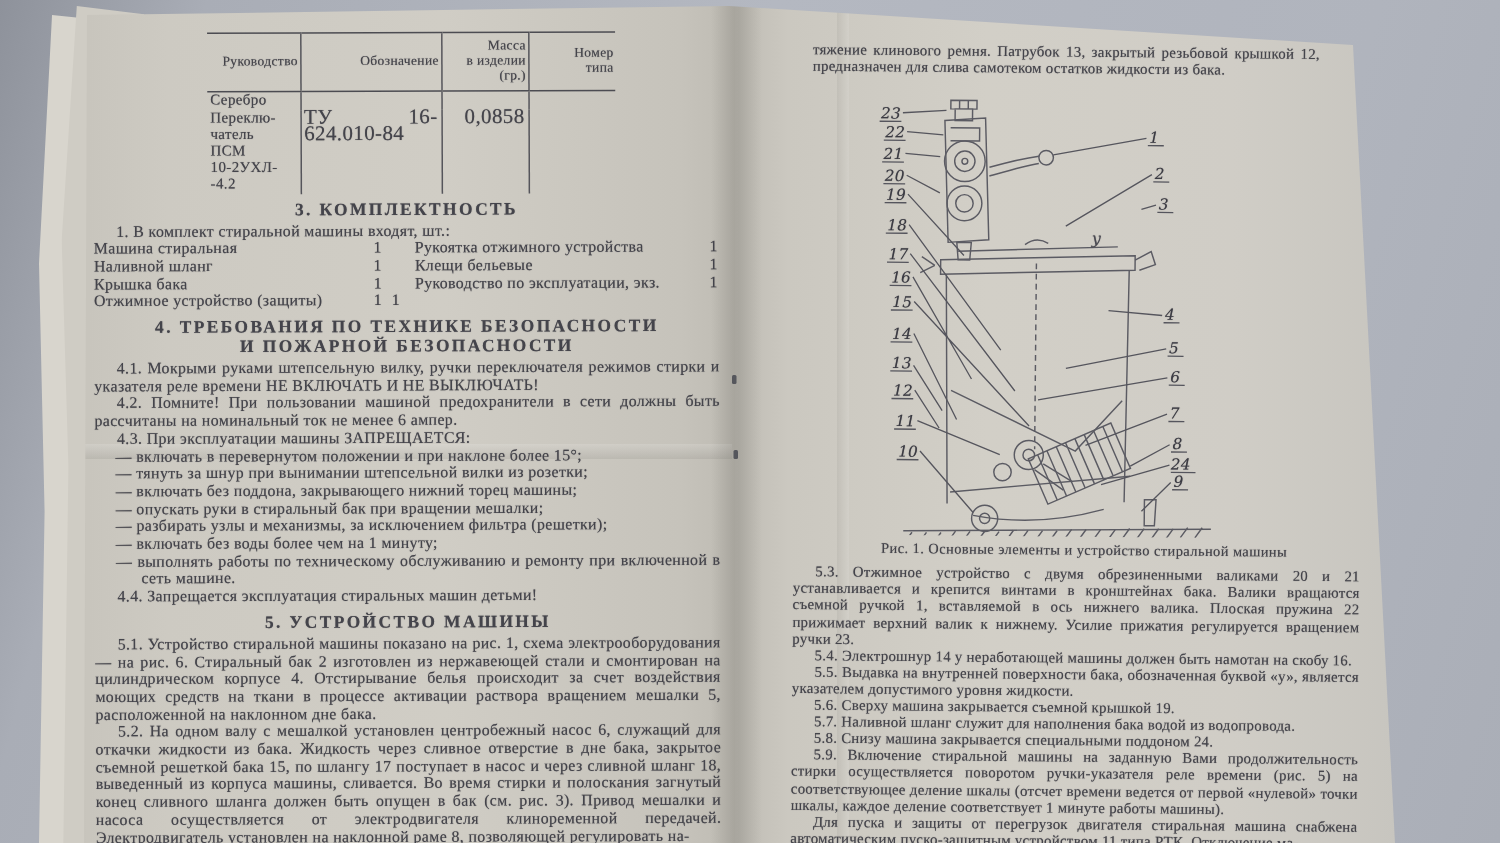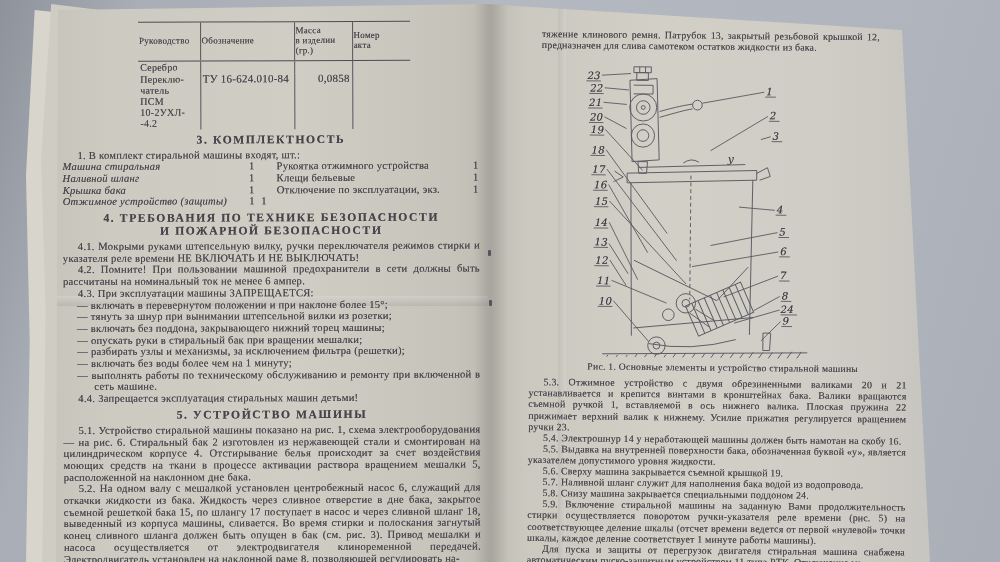--- a/index.html
+++ b/index.html
@@ -31,30 +31,30 @@
     text-align:justify;letter-spacing:.25px;transform:rotate(-.2deg);transform-origin:top left;}
   .rcol{position:absolute;left:504px;top:28px;width:378px;font-size:9.9px;line-height:11.1px;
     text-align:justify;letter-spacing:.2px;transform:rotate(.55deg);transform-origin:top left;}
   .h{ text-align:center;font-weight:bold;font-size:11.6px;letter-spacing:1.6px;line-height:13px;margin:4px 0 3px;}
   .p{ text-indent:15px;margin:0;}
   .dash{margin:0 0 0 14px;padding-left:17px;text-indent:-17px;}
   
   table.spec{border-collapse:collapse;margin:10px 0 0 76px;width:272px;table-layout:fixed;}
   table.spec td,table.spec th{padding:0 2px;vertical-align:top;font-weight:normal;}
   tr.head th{border-top:1.4px solid #4c4c52;border-bottom:1.4px solid #4c4c52;
-    font-size:9px;line-height:9.8px;text-align:left;vertical-align:middle;
+    font-size:9px;line-height:9.8px;text-align:right;vertical-align:middle;
     white-space:pre-line;padding:2px 1px;height:34px;}
   .cdiv{border-left:1px solid #55555b;}
   td.nm{font-size:10px;line-height:11px;white-space:pre-line;}
-  td.ds,td.ms{font-size:11px;vertical-align:bottom;padding-bottom:2px;}
+  td.ds,td.ms{font-size:14px;vertical-align:bottom;padding-bottom:2px;}
   td.ms{text-align:right;}
   .bold{font-weight:bold;}
   
   .krow{display:flex;margin:0;}
-  .krow .n1{width:178px;font-style:italic;}  .krow .q1{width:14px;text-align:right;}
+  .krow .n1{width:178px;}  .krow .q1{width:14px;text-align:right;}
   .krow .n2{width:190px;margin-left:22px;} .krow .q2{width:12px;text-align:right;}
   
   .fig{position:relative;width:266px;height:296px;margin:10px 0 0 38px;}
   .fig svg{position:absolute;left:0;top:0;}
   .figline{stroke:#5b5b63;stroke-width:1;fill:none;}
   .lead{stroke:#55555d;stroke-width:.9;}
   .co{font:italic 10.5px "DejaVu Serif",serif;fill:#3b3b43;}
   .lvl{font:italic 11px "DejaVu Serif",serif;fill:#4a4a52;}
   .caption{text-align:center;font-size:9.6px;letter-spacing:.3px;margin:4px 0 5px 10px;}
 </style>
@@ -84,21 +84,21 @@
             <col style="width:58px">
           </colgroup>
         <tbody>
             <tr class="head">
           <th>Руководство</th>
           <th class="cdiv">Обозначение</th>
           <th class="cdiv">Масса
 в изделии
 (гр.)</th>
           <th class="cdiv">Номер
-акта</th>
+типа</th>
         </tr>
         <tr style="height:12px">
           <td class="nm bold">Серебро</td>
           <td class="cdiv ds"></td>
           <td class="cdiv ms"></td>
           <td class="cdiv"></td>
         </tr>
         <tr style="height:56px">
           <td class="nm">Переклю-
 чатель
@@ -123,21 +123,21 @@
       </div>
       <div class="krow">
         <span class="n1">Наливной шланг</span>
           <span class="q1">1</span>
         <span class="n2">Клещи бельевые</span>
           <span class="q2">1</span>
       </div>
       <div class="krow">
         <span class="n1">Крышка бака</span>
           <span class="q1">1</span>
-        <span class="n2">Отключение по эксплуатации, экз.</span>
+        <span class="n2">Руководство по эксплуатации, экз.</span>
           <span class="q2">1</span>
       </div>
       <div class="krow">
         <span class="n1">Отжимное устройство (защиты)</span>
           <span class="q1">1</span>
           <span class="q2">1</span>
       </div>
 
       <div class="h" style="margin-bottom:0">4. ТРЕБОВАНИЯ ПО ТЕХНИКЕ БЕЗОПАСНОСТИ</div>
       <div class="h" style="margin-top:0">И ПОЖАРНОЙ БЕЗОПАСНОСТИ</div>

